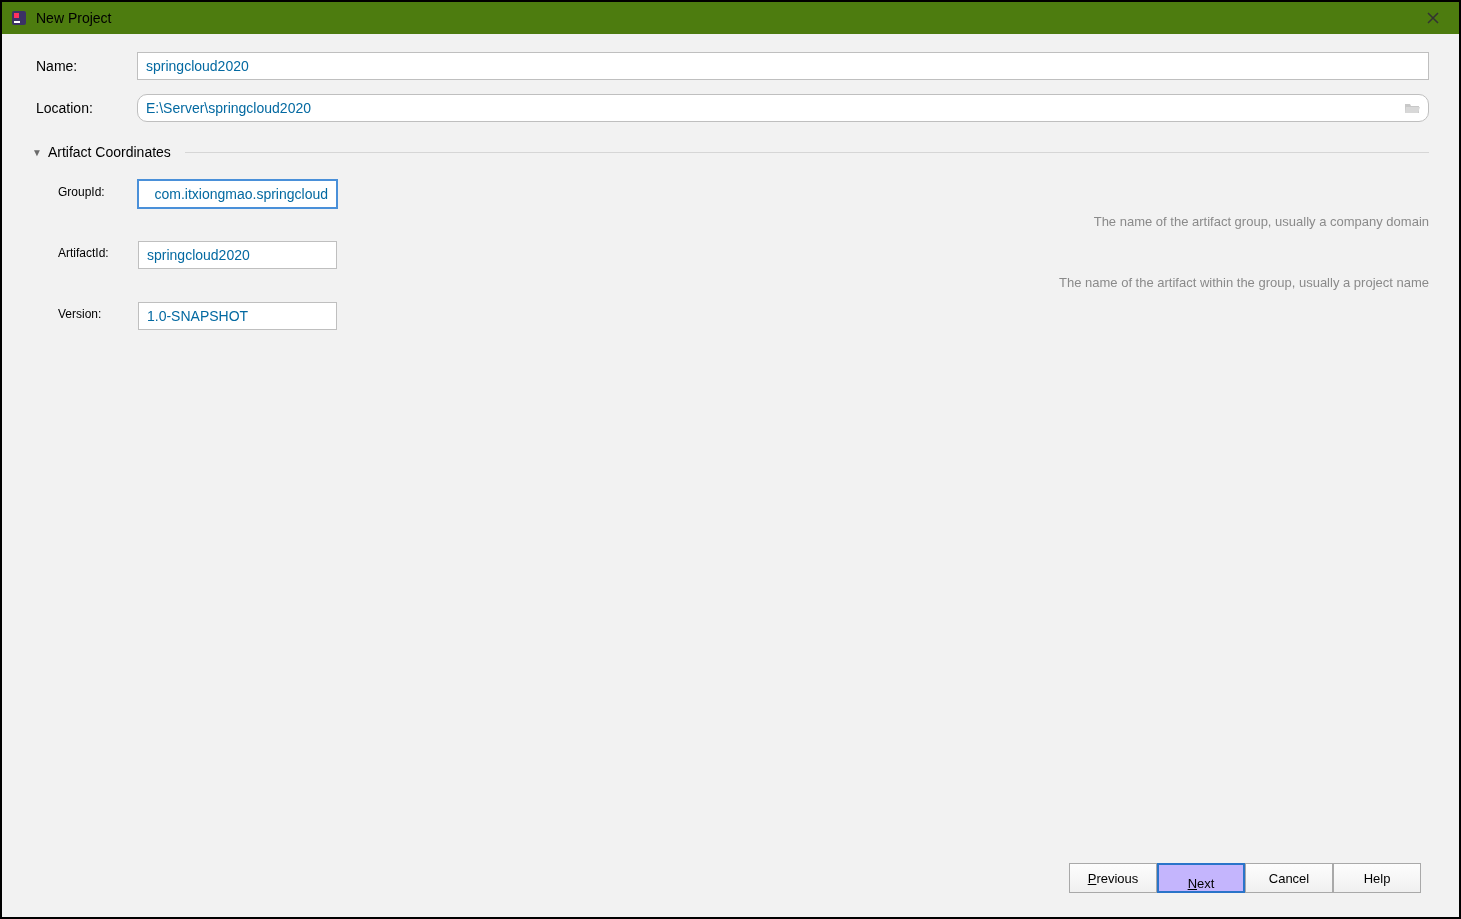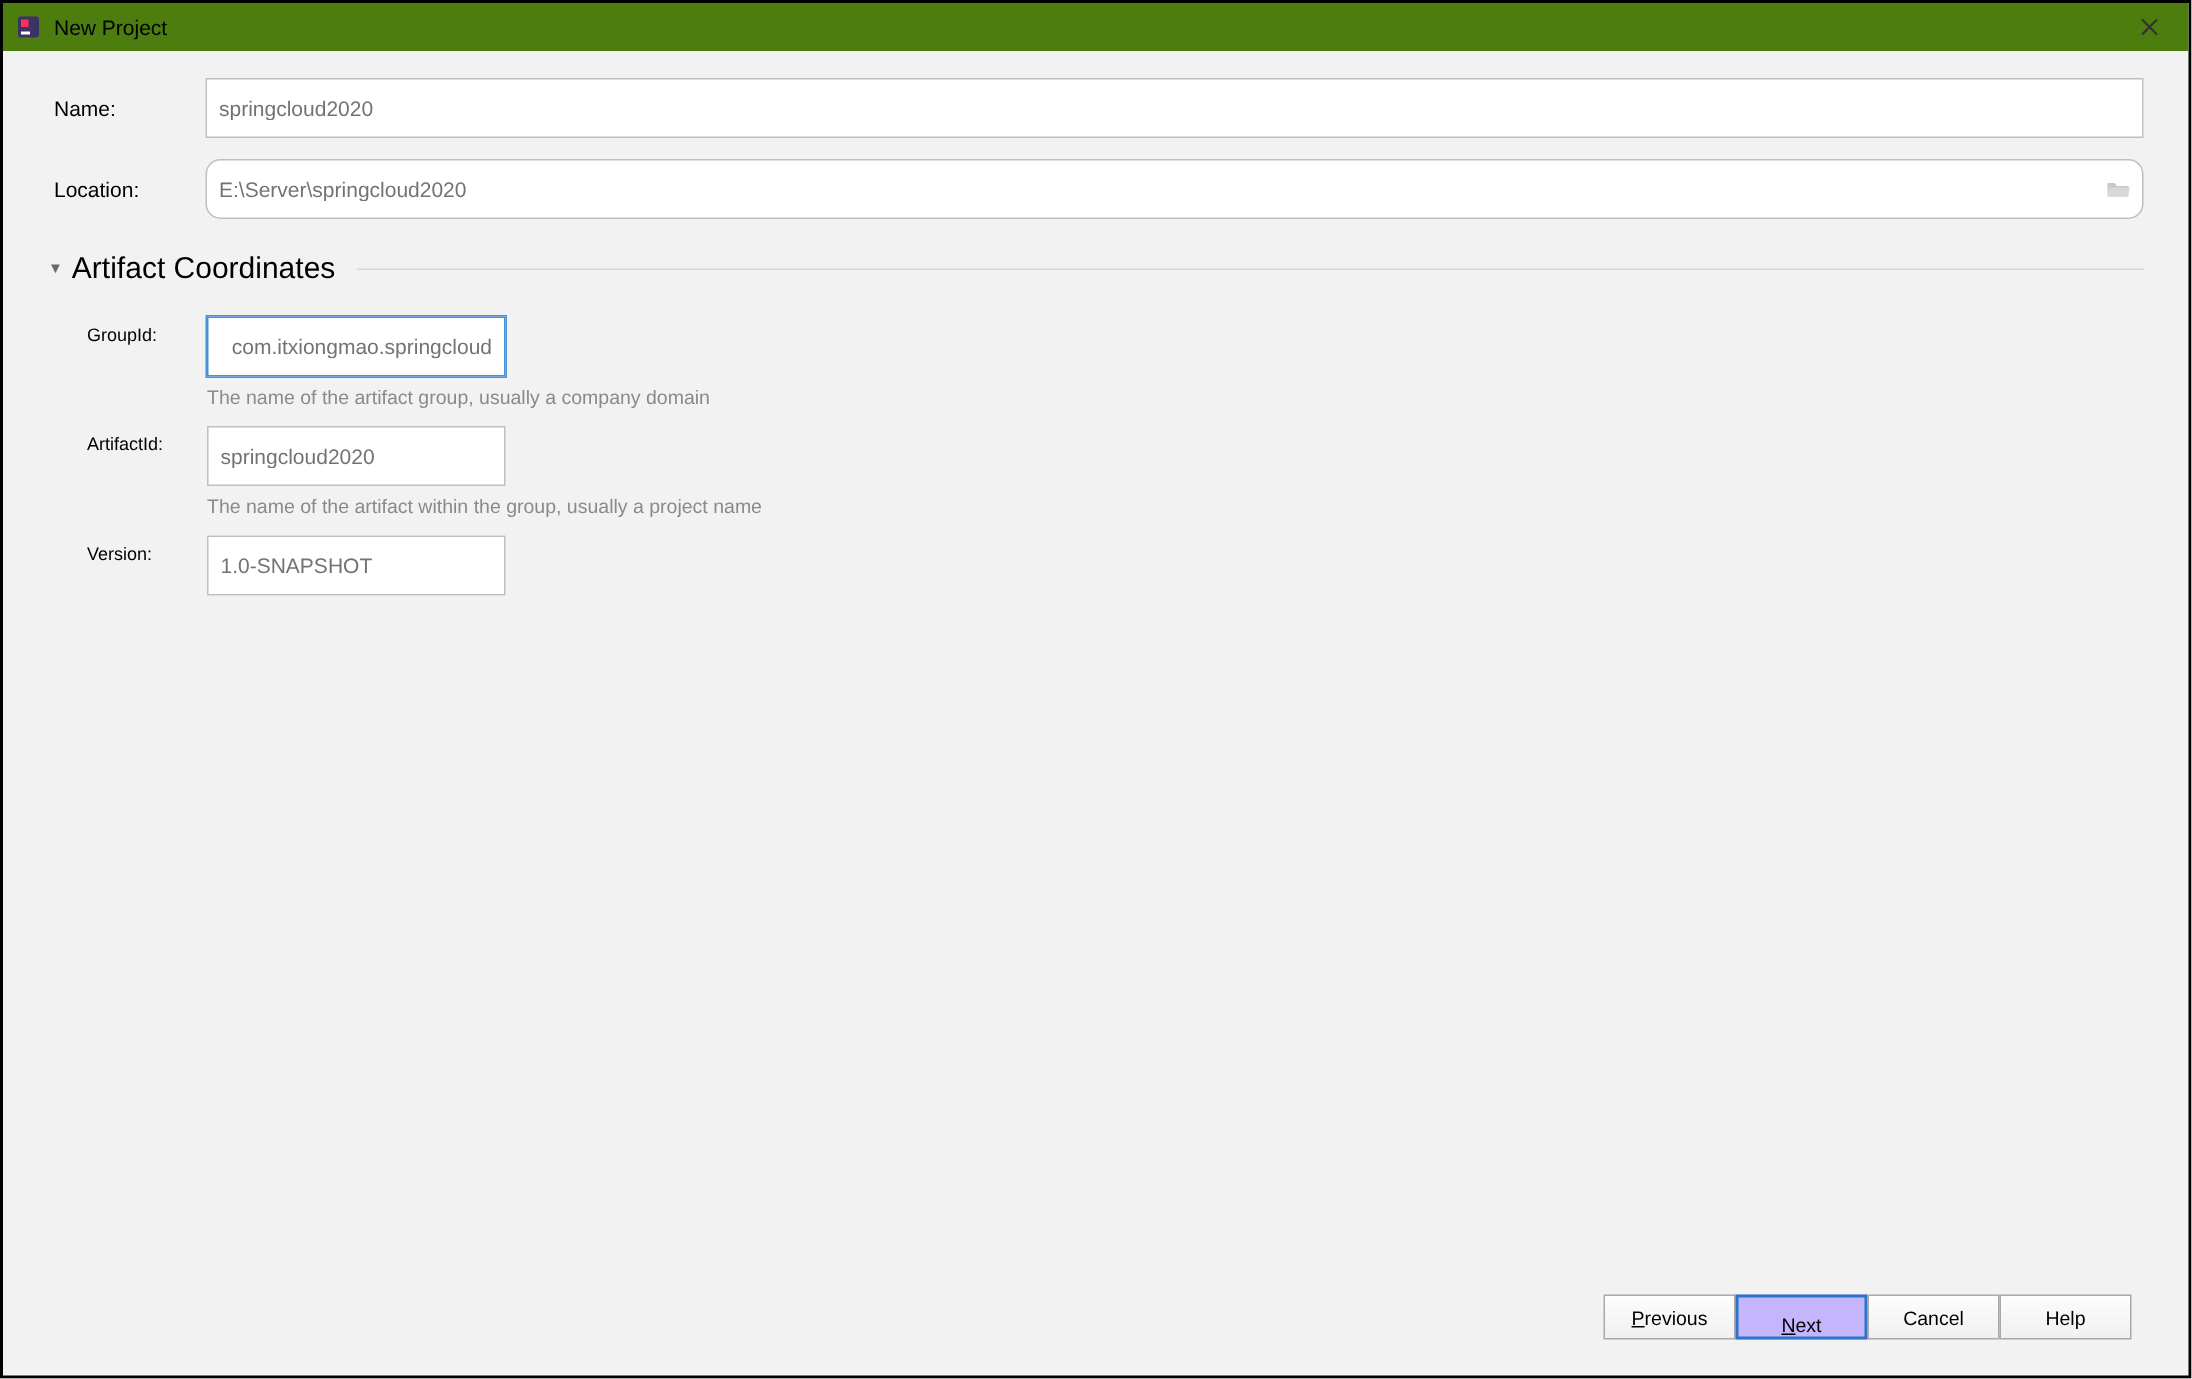--- a/index.html
+++ b/index.html
@@ -70,27 +70,27 @@
       font-size: 14px;
       padding-left: 4px;
     }
     .form-row .field-wrap {
       flex: 1;
       display: flex;
       align-items: center;
     }
     .text-input {
       flex: 1;
-      height: 40px;
+      height: 28px;
       border: 1px solid #bfbfbf;
       background: #fff;
       padding: 0 8px;
       font-size: 14px;
       font-family: inherit;
-      color: #737373;
+      color: #0369a1;
       outline: none;
     }
     .text-input.focused {
       border: 1px solid #4a90d9;
       box-shadow: 0 0 0 1px #4a90d9;
       text-align: right;
     }
     .browse-btn {
       width: 26px;
       height: 26px;
@@ -111,21 +111,21 @@
       align-items: center;
       margin: 8px 0 20px 0;
       gap: 6px;
     }
     .section-header .chevron {
       font-size: 10px;
       color: #6b6b6b;
       cursor: pointer;
     }
     .section-header .section-title {
-      font-size: 20px;
+      font-size: 14px;
       color: #000;
       cursor: pointer;
     }
     .section-header .line {
       flex: 1;
       height: 1px;
       background: #d6d6d6;
       margin-left: 8px;
     }
     .indent-form-row {
@@ -140,20 +140,21 @@
       font-size: 12px;
       padding-top: 5px;
     }
     .indent-form-row .field-stack {
       flex: 1;
     }
     .hint-text {
       color: #8a8a8a;
       font-size: 13px;
       margin-top: 6px;
+      text-align: right;
     }
     .spacer {
       flex: 1;
     }
     .button-bar {
       display: flex;
       justify-content: flex-end;
       padding: 12px 8px 12px 0;
     }
     .btn {

